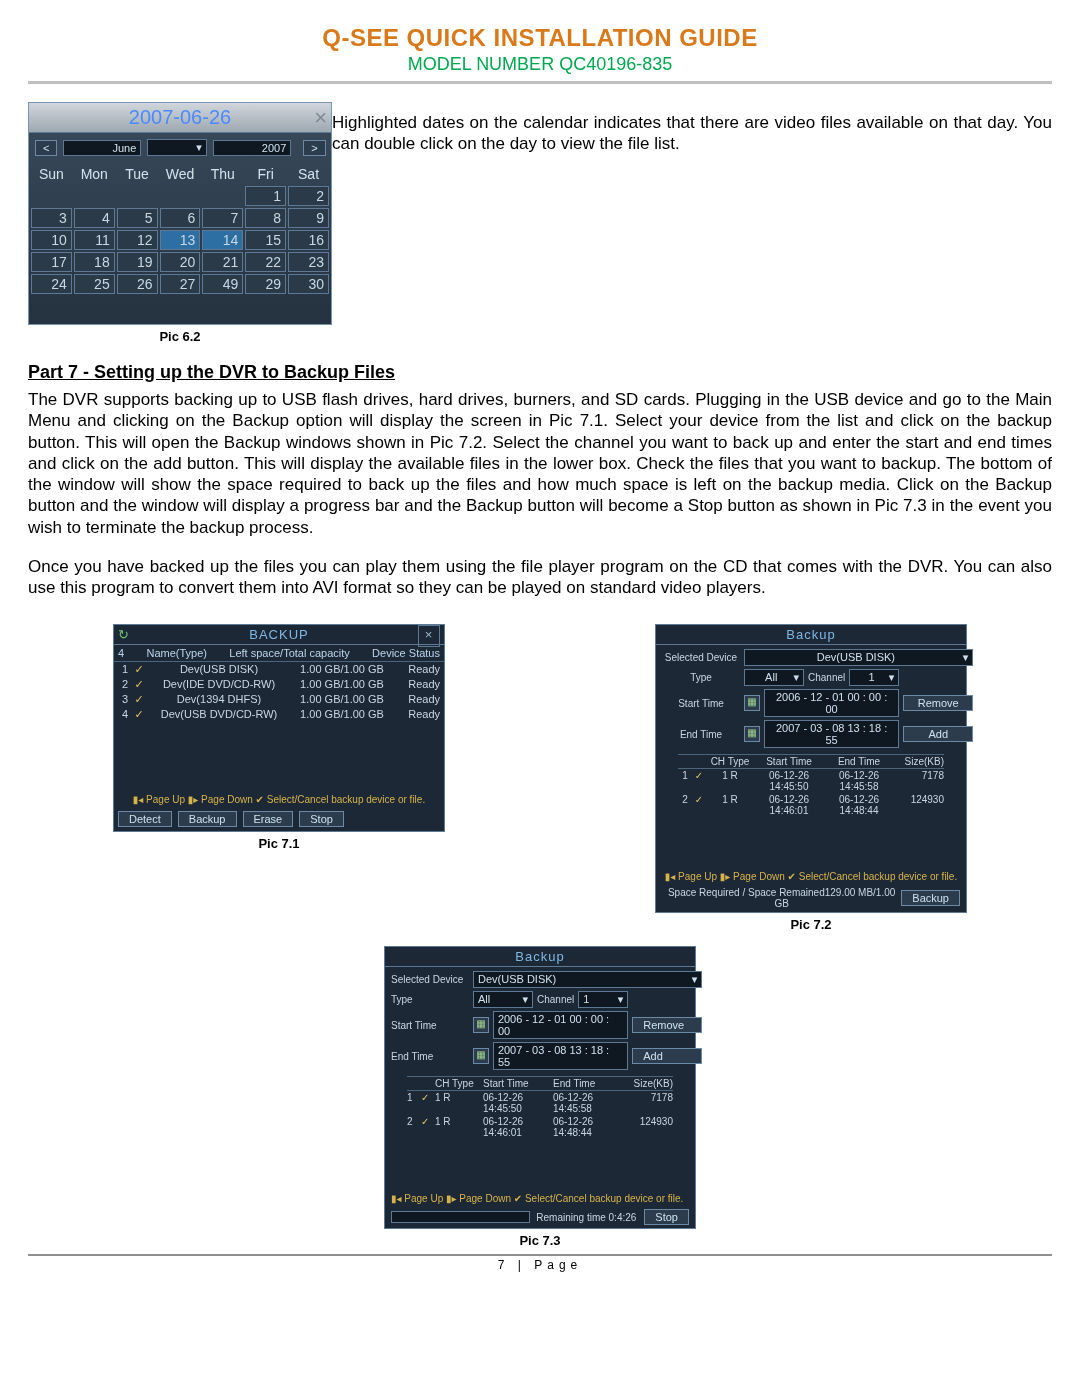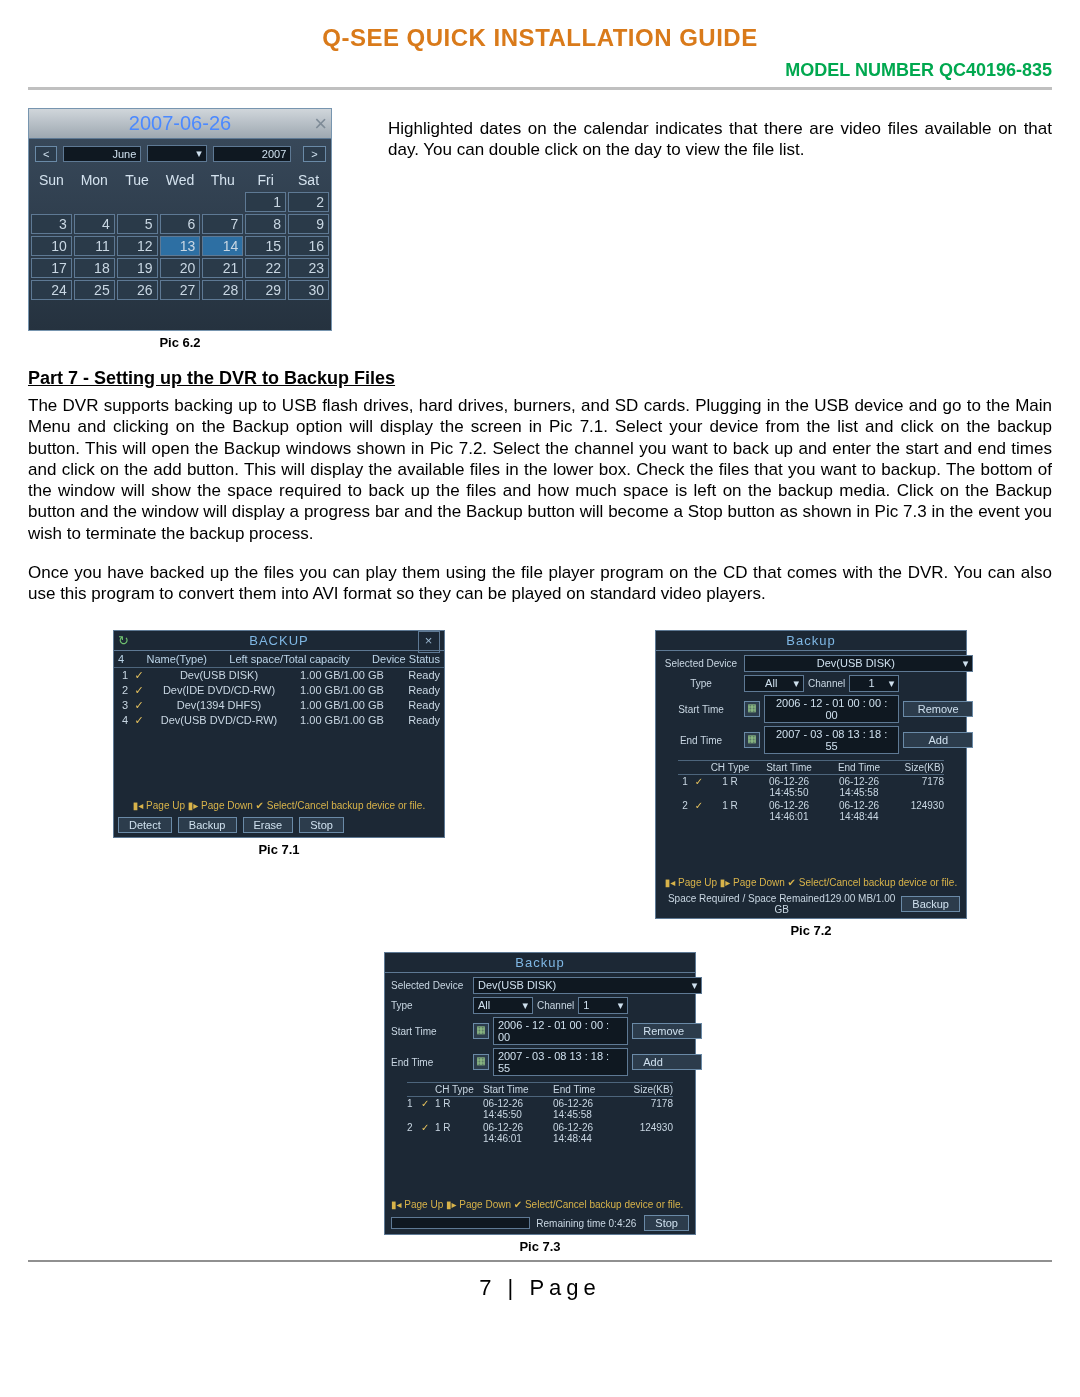--- a/index.html
+++ b/index.html
@@ -12,43 +12,43 @@
     font-size: 17px;
   }
   .title {
     text-align: center;
     font-weight: bold;
     color: #d97a1a;
     font-size: 24px;
     letter-spacing: 0.5px;
   }
   .model {
-    text-align: right;
-    font-weight: bold;
+    text-align: center;
+    font-weight: normal;
     color: #00a84f;
     font-size: 18px;
-    margin-top: 8px;
+    margin-top: 2px;
   }
   hr.top {
     border: none;
     border-top: 3px solid #c0c0c0;
     margin: 6px 0 18px 0;
   }
   hr.bot {
     border: none;
     border-top: 2px solid #909090;
     margin: 6px 0 0 0;
   }
   .footer {
     text-align: center;
-    font-size: 22px;
+    font-size: 12px;
     letter-spacing: 5px;
-    margin-top: 13px;
-  }
-  .row1 { display: flex; gap: 56px; align-items: flex-start; }
+    margin-top: 2px;
+  }
+  .row1 { display: flex; align-items: flex-start; }
   .intro p { margin: 0 0 16px 0; text-align: justify; line-height: 1.25; }
   .pic-caption { font-size: 13px; font-weight: bold; text-align: center; margin-top: 4px; }
   .section-head { font-size: 18px; font-weight: bold; margin: 18px 0 6px 0; text-decoration: underline; text-decoration-color: transparent;}
   .section-head u { text-decoration: underline; }
   .bodytext p { text-align: justify; margin: 6px 0 18px 0; line-height: 1.25; }
 
   
   .panel {
     background: #1c2835;
     color: #c9d7e3;
@@ -238,21 +238,21 @@
               <td>20</td>
               <td>21</td>
               <td>22</td>
               <td>23</td>
             </tr>
             <tr>
               <td>24</td>
               <td>25</td>
               <td>26</td>
               <td>27</td>
-              <td>28</td>
+              <td>49</td>
               <td>29</td>
               <td>30</td>
             </tr>
           </tbody>
       </table>
       <div style="height:28px;"></div>
     </div>
     <div class="pic-caption">Pic 6.2</div>
   </div>
   <div class="intro" style="flex:1; padding-top:10px;">

